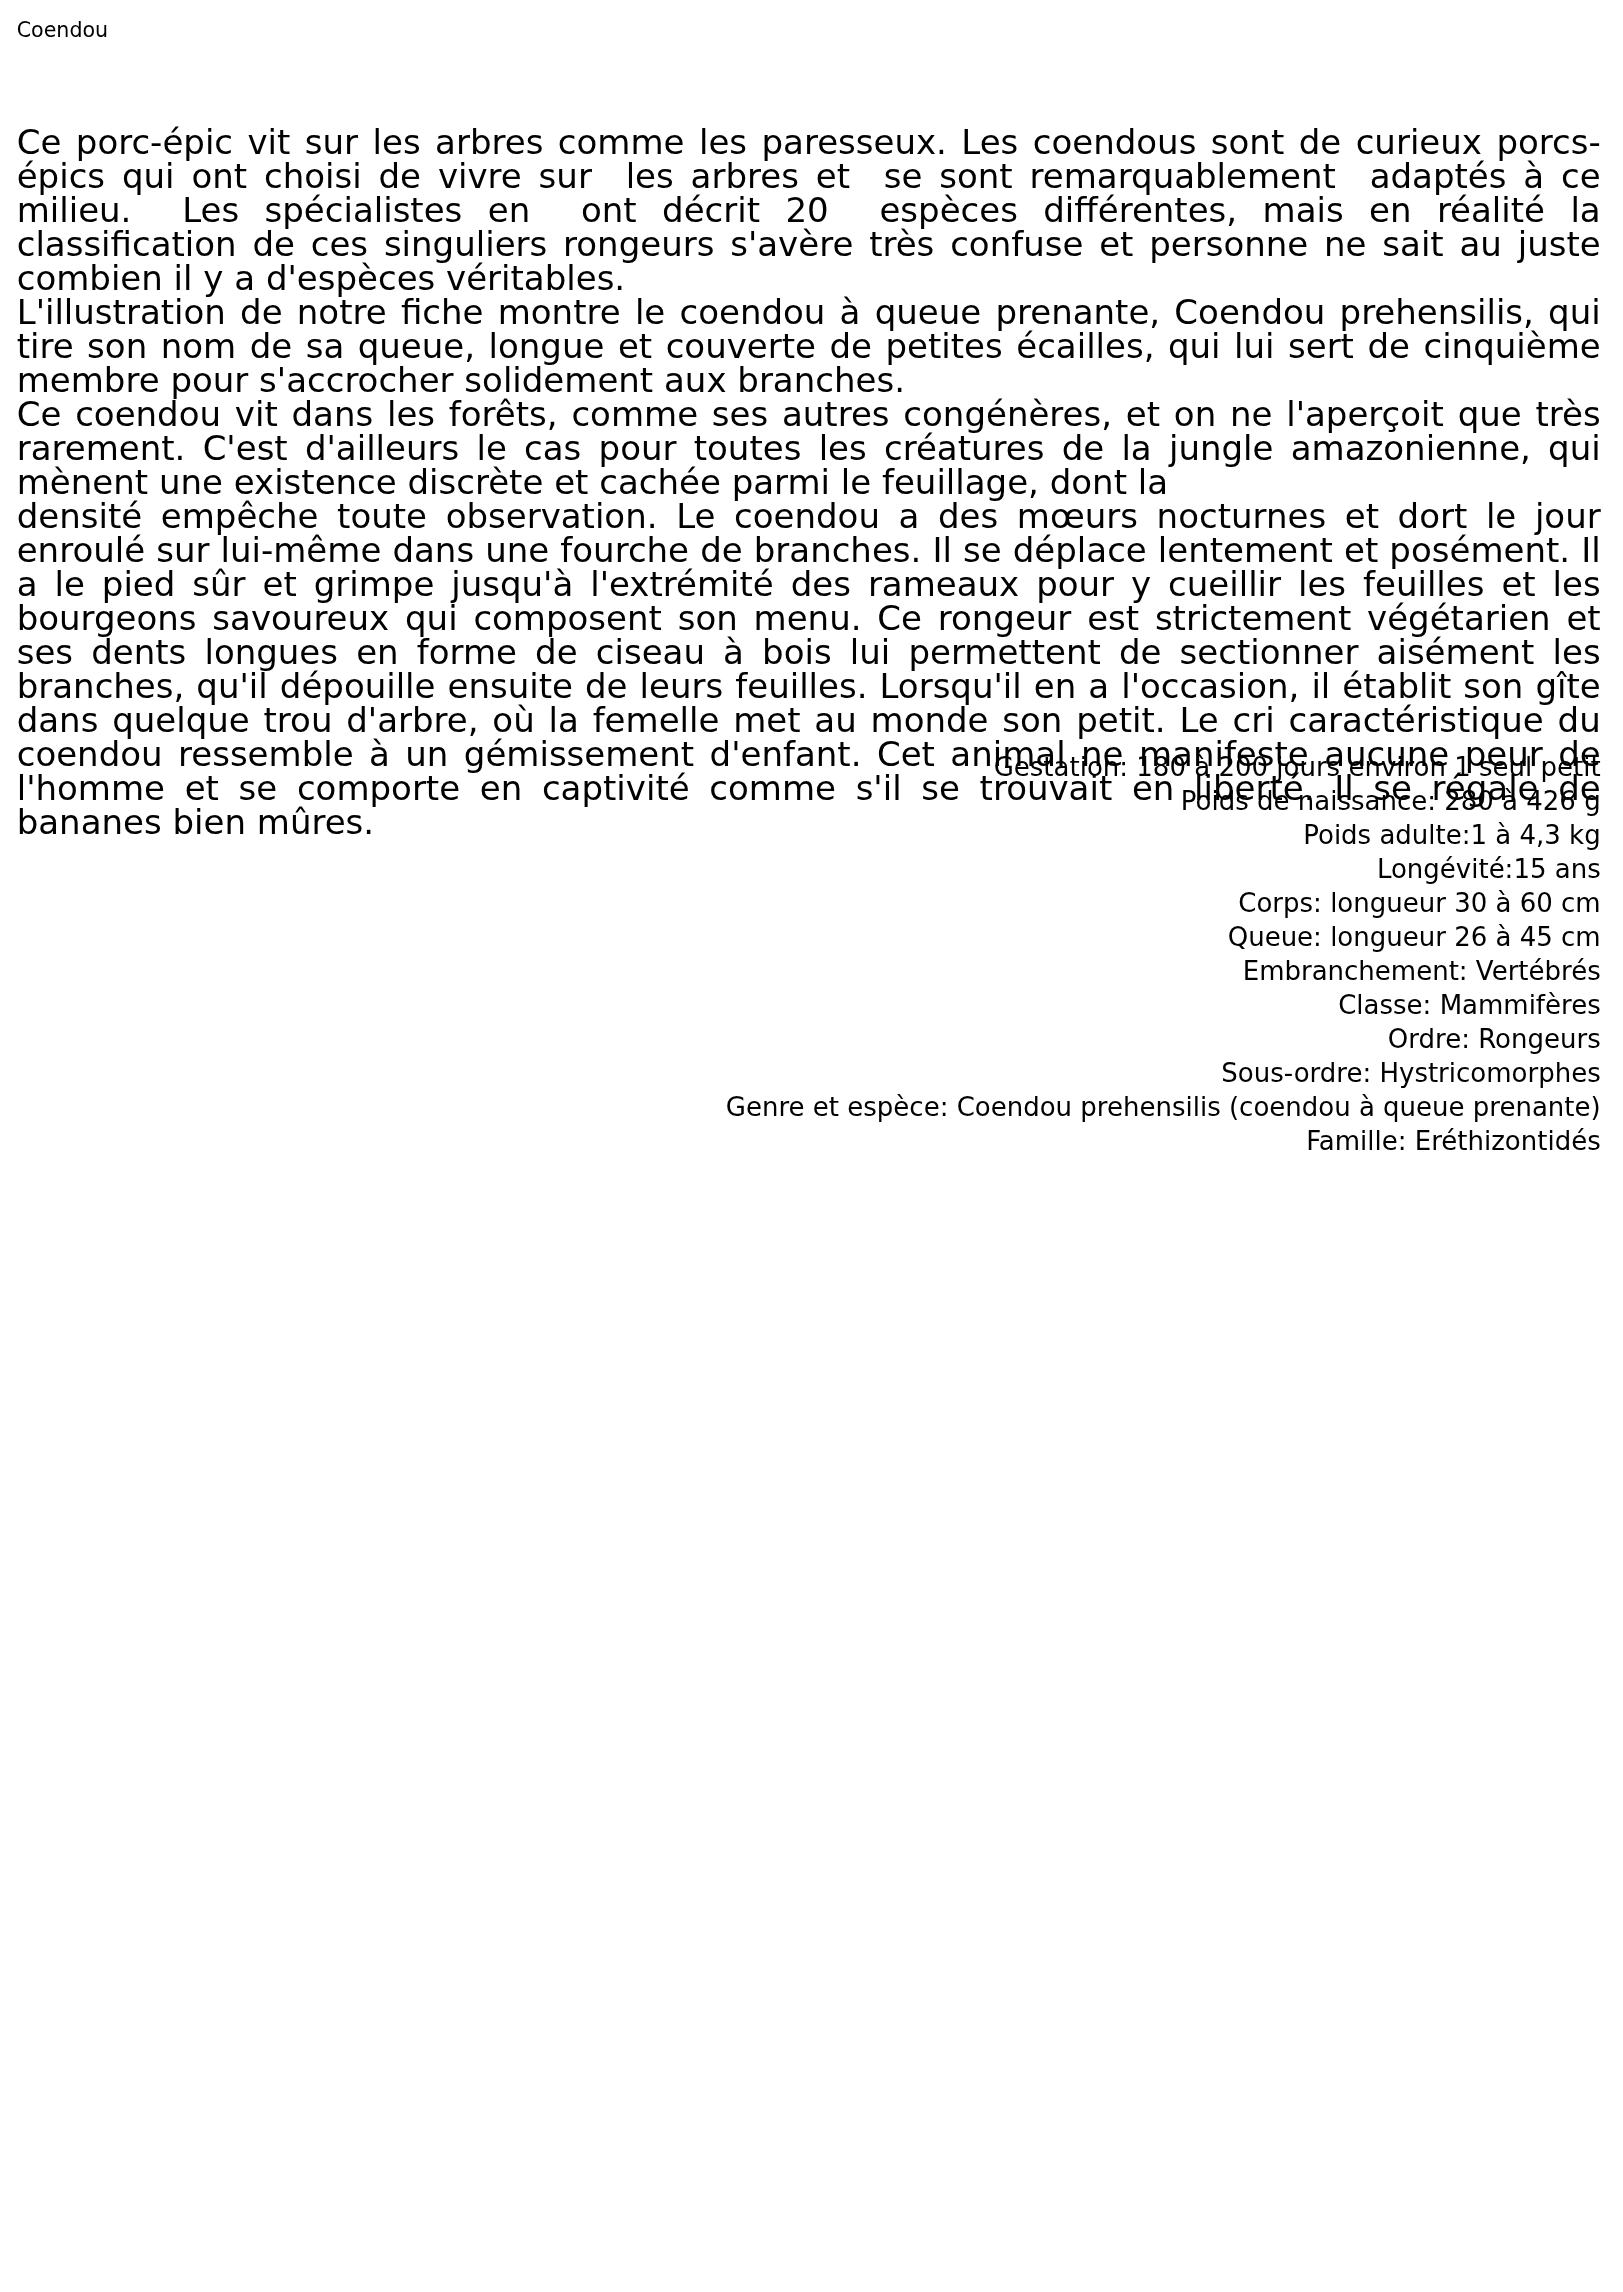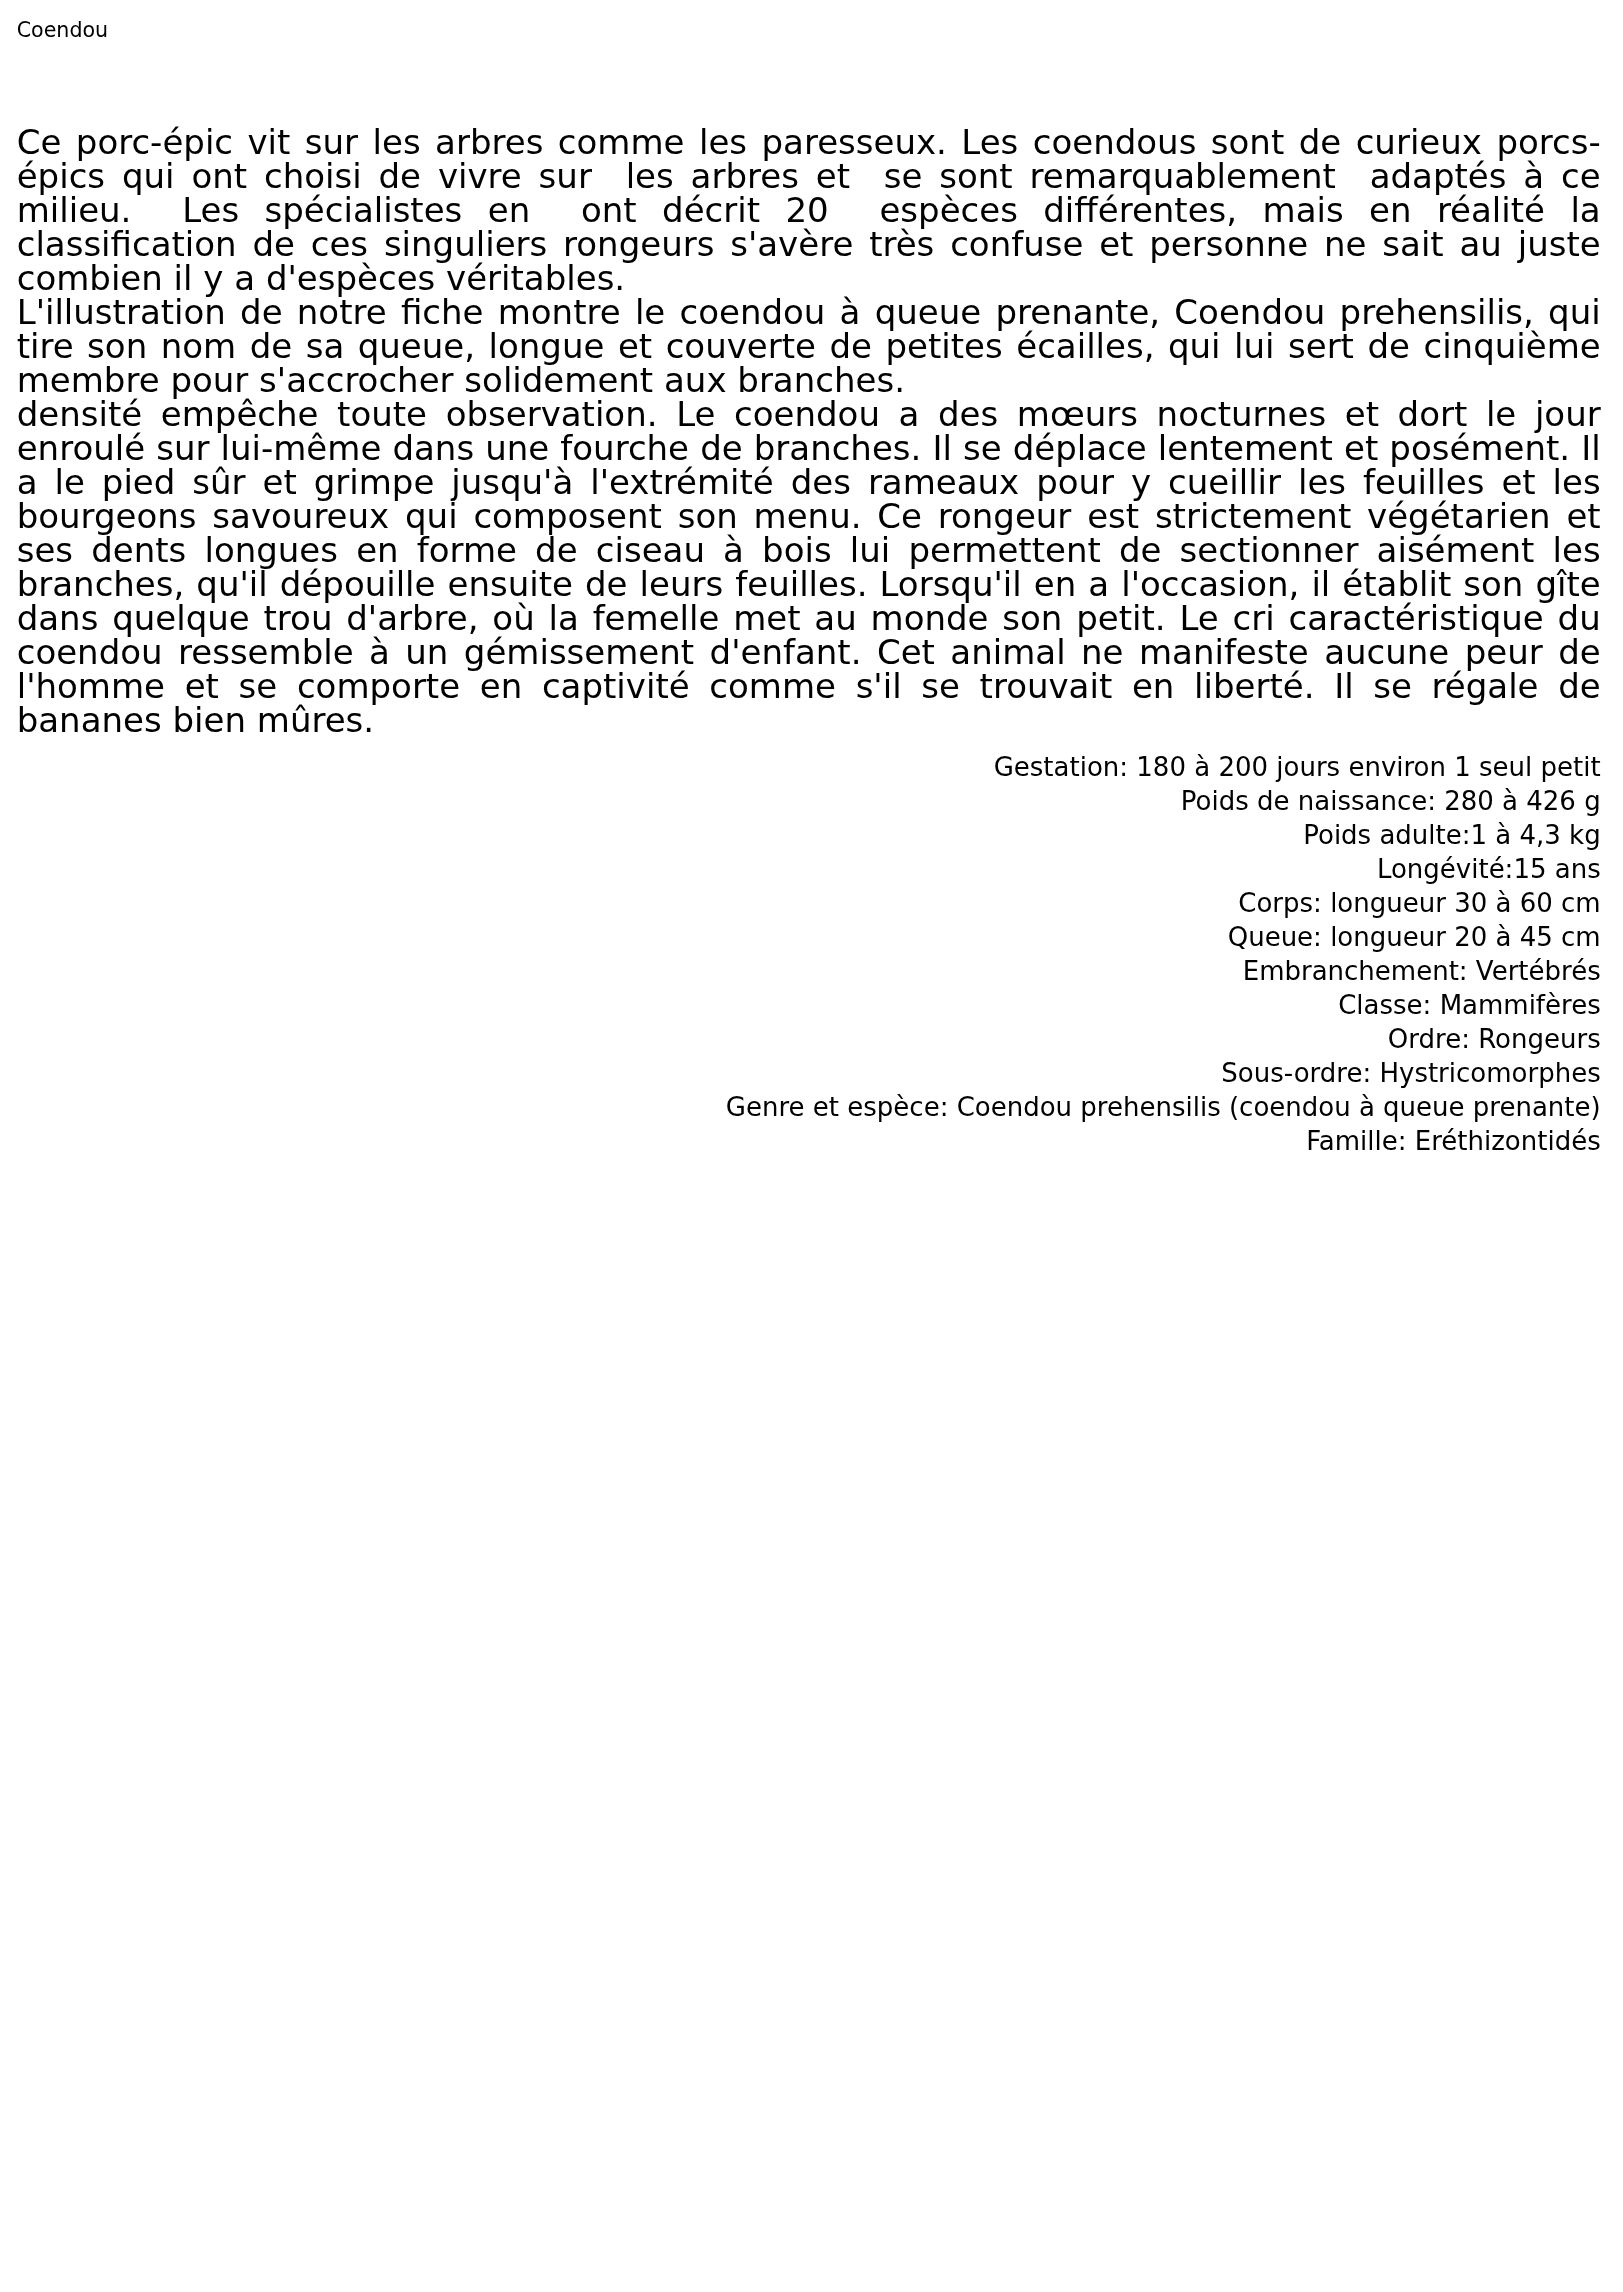--- a/index.html
+++ b/index.html
@@ -63,30 +63,31 @@
 </head>
 <body>
 
 <div class="page">
 
   <div class="doc-title">Coendou</div>
 
   <div class="body-block">
     <p class="para">Ce porc-épic vit sur les arbres comme les paresseux. Les coendous sont de curieux porcs-épics qui ont choisi de vivre sur  les arbres et  se sont remarquablement  adaptés à ce milieu.  Les spécialistes en  ont décrit 20  espèces différentes, mais en réalité la classification de ces singuliers rongeurs s'avère très confuse et personne ne sait au juste combien il y a d'espèces véritables.</p>
     <p class="para">L'illustration de notre fiche montre le coendou à queue prenante, Coendou prehensilis, qui tire son nom de sa queue, longue et couverte de petites écailles, qui lui sert de cinquième membre pour s'accrocher solidement aux branches.</p>
+    <p class="para">Ce coendou vit dans les forêts, comme ses autres congénères, et on ne l'aperçoit que très rarement. C'est d'ailleurs le cas pour toutes les créatures de la jungle amazonienne, qui mènent une existence discrète et cachée parmi le feuillage, dont la</p>
     <p class="para">densité empêche toute observation. Le coendou a des mœurs nocturnes et dort le jour enroulé sur lui-même dans une fourche de branches. Il se déplace lentement et posément. Il a le pied sûr et grimpe jusqu'à l'extrémité des rameaux pour y cueillir les feuilles et les bourgeons savoureux qui composent son menu. Ce rongeur est strictement végétarien et ses dents longues en forme de ciseau à bois lui permettent de sectionner aisément les branches, qu'il dépouille ensuite de leurs feuilles. Lorsqu'il en a l'occasion, il établit son gîte dans quelque trou d'arbre, où la femelle met au monde son petit. Le cri caractéristique du coendou ressemble à un gémissement d'enfant. Cet animal ne manifeste aucune peur de l'homme et se comporte en captivité comme s'il se trouvait en liberté. Il se régale de bananes bien mûres.</p>
   </div>
 
   <div class="facts-block">
     <div class="fact-line">Gestation: 180 à 200 jours environ 1 seul petit</div>
     <div class="fact-line">Poids de naissance: 280 à 426 g</div>
     <div class="fact-line">Poids adulte:1 à 4,3 kg</div>
     <div class="fact-line">Longévité:15 ans</div>
     <div class="fact-line">Corps: longueur 30 à 60 cm</div>
-    <div class="fact-line">Queue: longueur 20 à 45 cm</div>
+    <div class="fact-line">Queue: longueur 26 à 45 cm</div>
     <div class="fact-line">Embranchement: Vertébrés</div>
     <div class="fact-line">Classe: Mammifères</div>
     <div class="fact-line">Ordre: Rongeurs</div>
     <div class="fact-line">Sous-ordre: Hystricomorphes</div>
     <div class="fact-line">Genre et espèce: Coendou prehensilis (coendou à queue prenante)</div>
     <div class="fact-line">Famille: Eréthizontidés</div>
   </div>
 
 </div>
 

